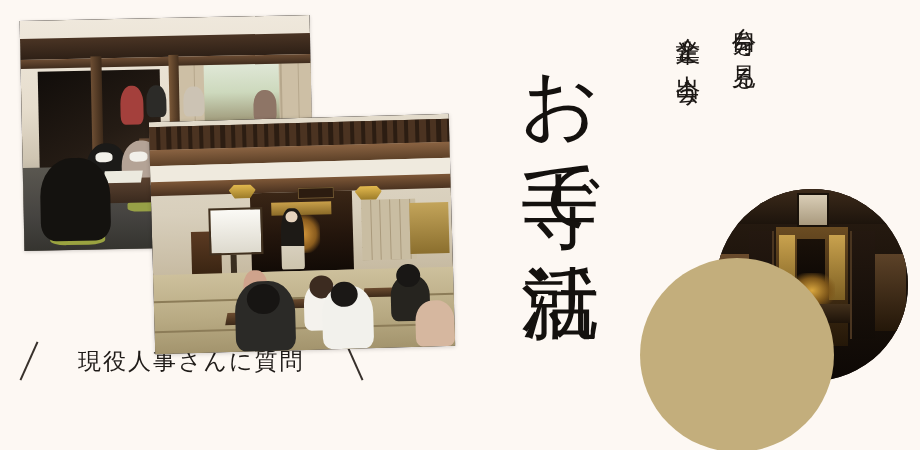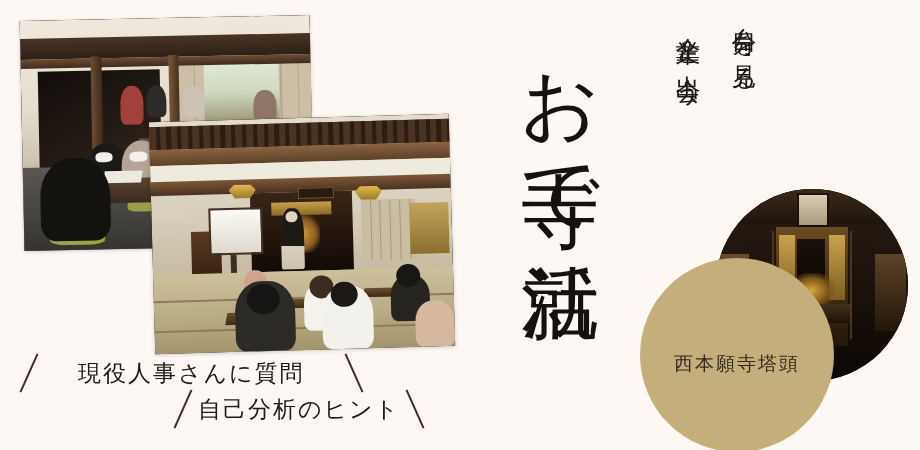--- a/index.html
+++ b/index.html
@@ -388,21 +388,21 @@
     white-space: nowrap;
   }
   .slash {
     width: 2px;
     height: 42px;
     background: #37302b;
   }
   .slash.left  { transform: rotate(24deg); }
   .slash.right { transform: rotate(-24deg); }
 
-  #caption-1 { left: 28px;  top: 352px; gap: 48px; }
+  #caption-1 { left: 28px;  top: 340px; gap: 48px; }
   #caption-2 { left: 182px; top: 388px; }
 </style>
 </head>
 <body>
 
 <div id="banner">
 
   <div class="photo" id="photo-classroom">
     <div class="scene">
       <div class="p1-bg"></div>
@@ -491,28 +491,22 @@
       <div class="pc-glow"></div>
       <div class="pc-doorL"></div>
       <div class="pc-doorR"></div>
       <div class="pc-table"></div>
       <div class="pc-cup"></div>
       <div class="pc-stand"></div>
     </div>
   </div>
 
   <div id="temple-badge">
-    <div class="badge-sub">西本願寺塔頭</div>
   </div>
 
   <div class="caption" id="caption-1">
     <span class="slash left"></span>
     <span class="ctext">現役人事さんに質問</span>
     <span class="slash right"></span>
   </div>
 
-  <div class="caption" id="caption-2">
-    <span class="slash left"></span>
-    <span class="ctext">自己分析のヒント</span>
-    <span class="slash right"></span>
-  </div>
 
 </div>
 
 </body></html>

